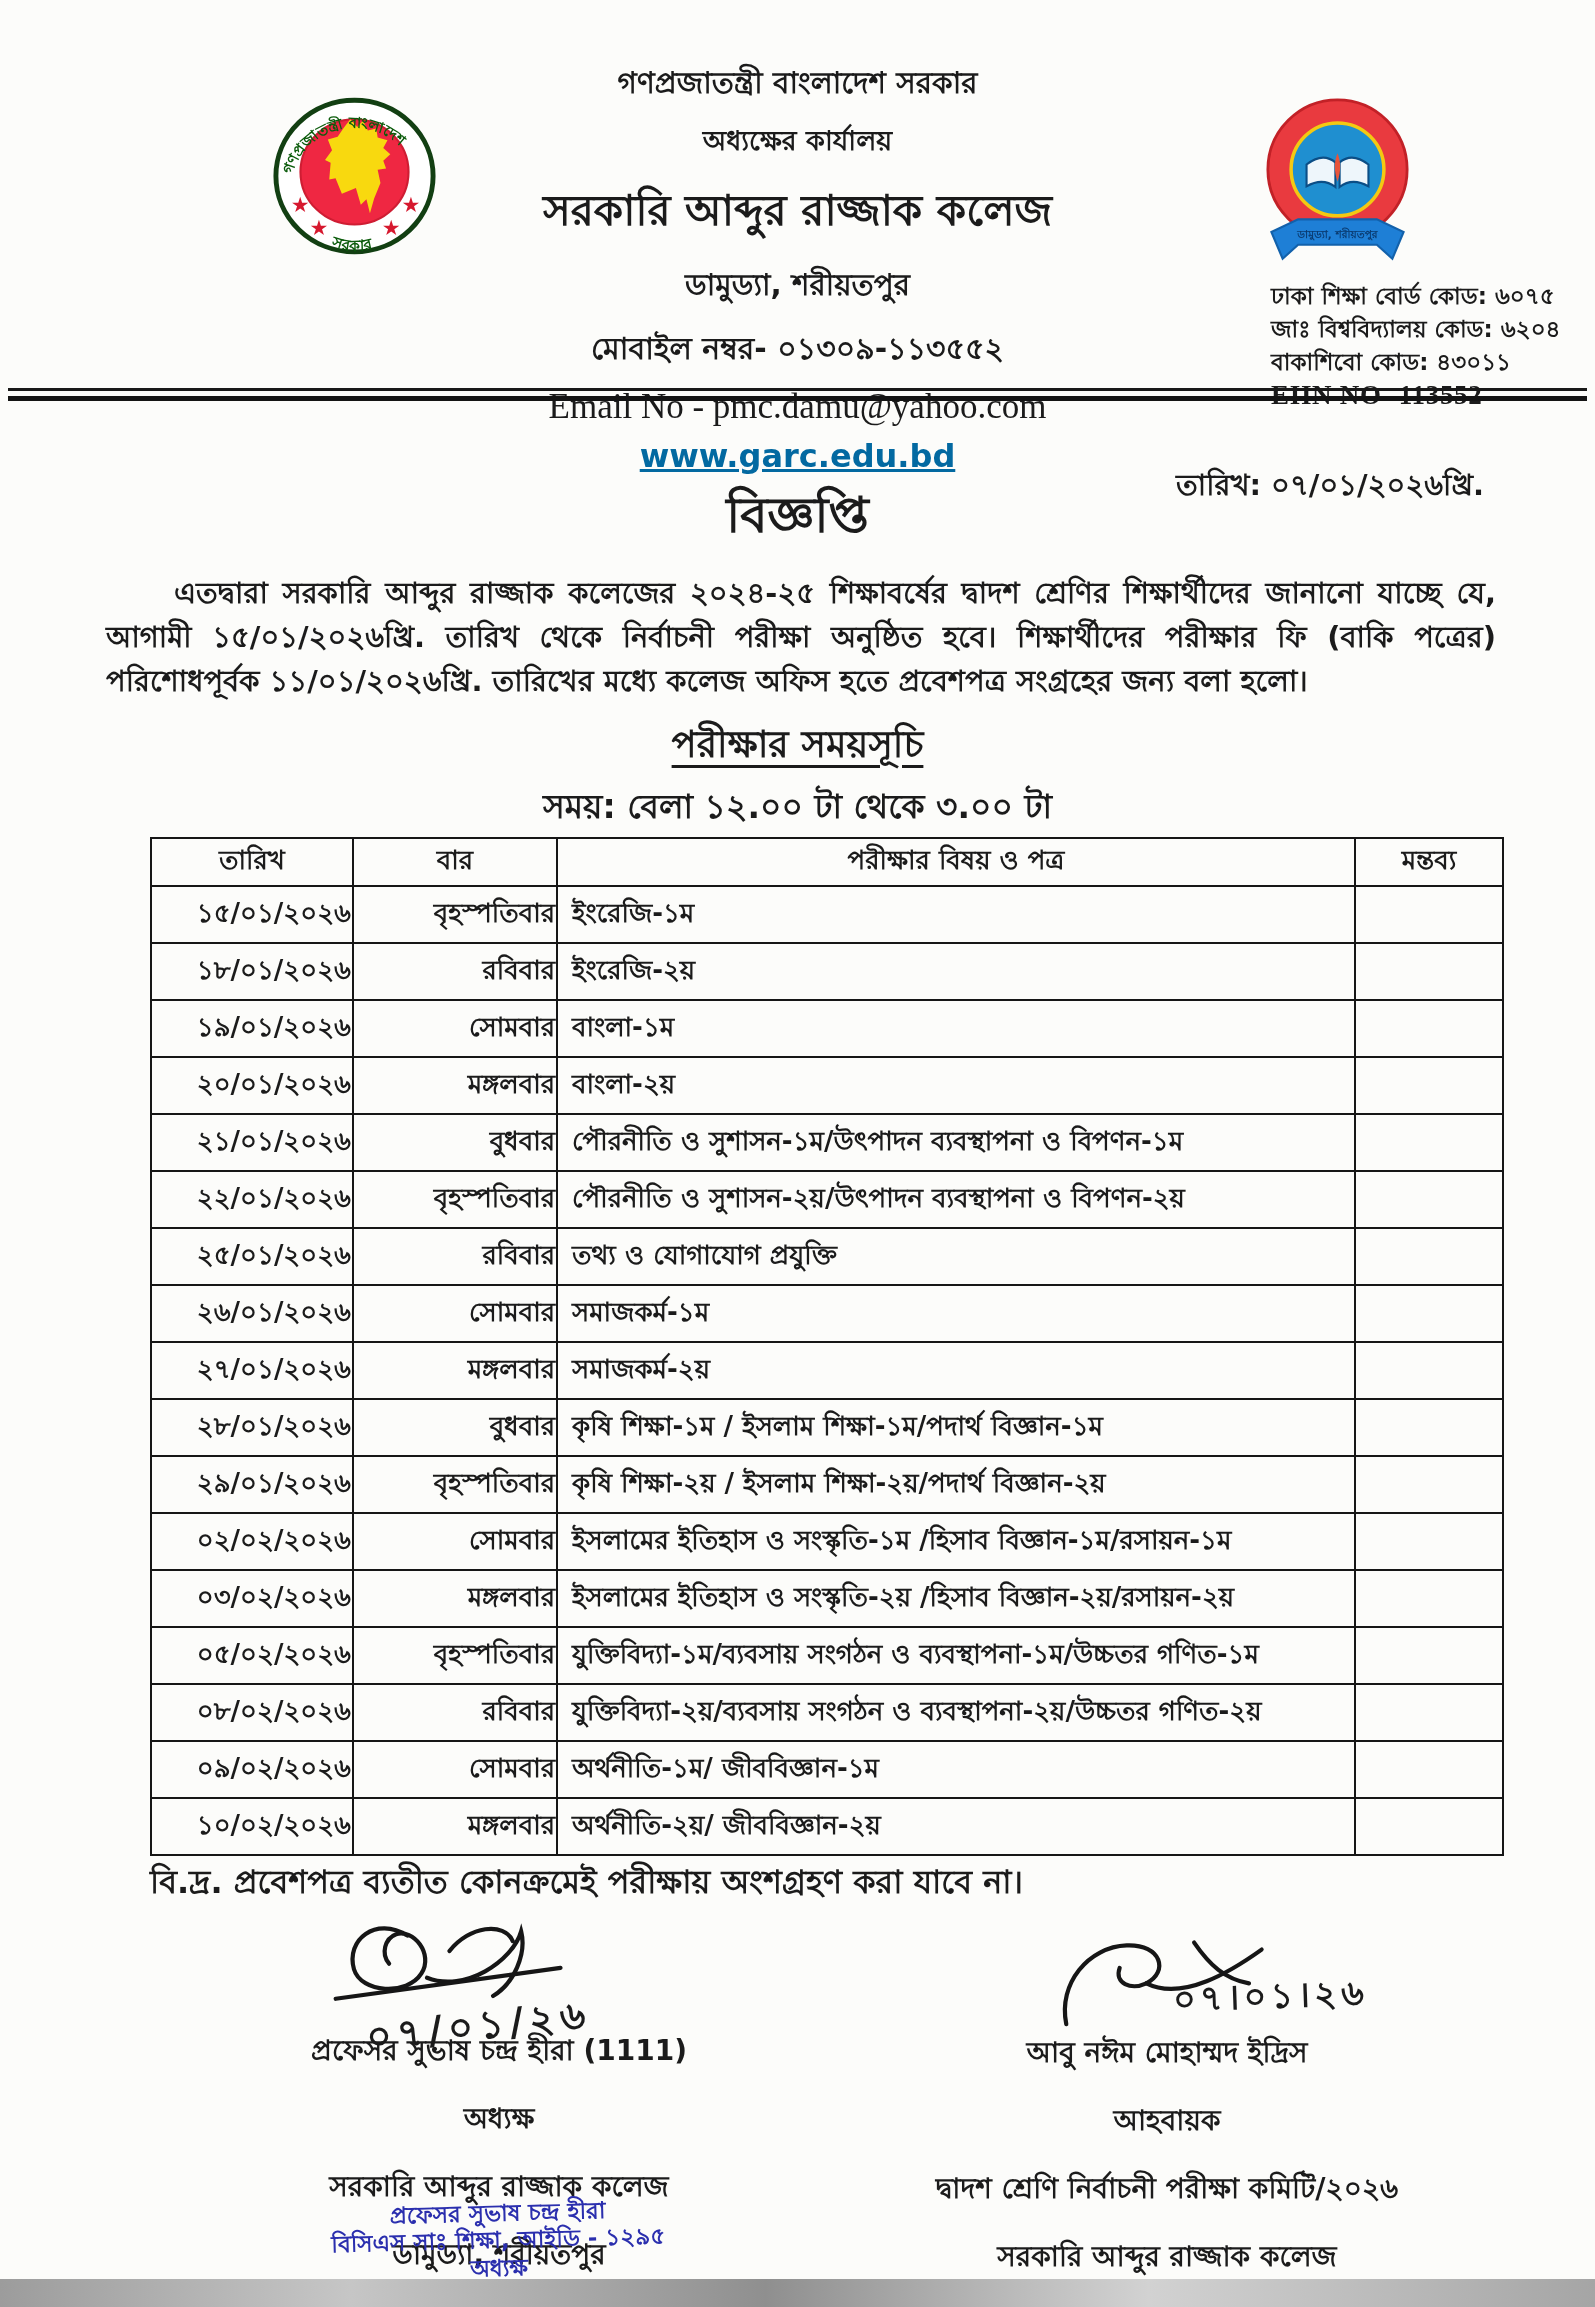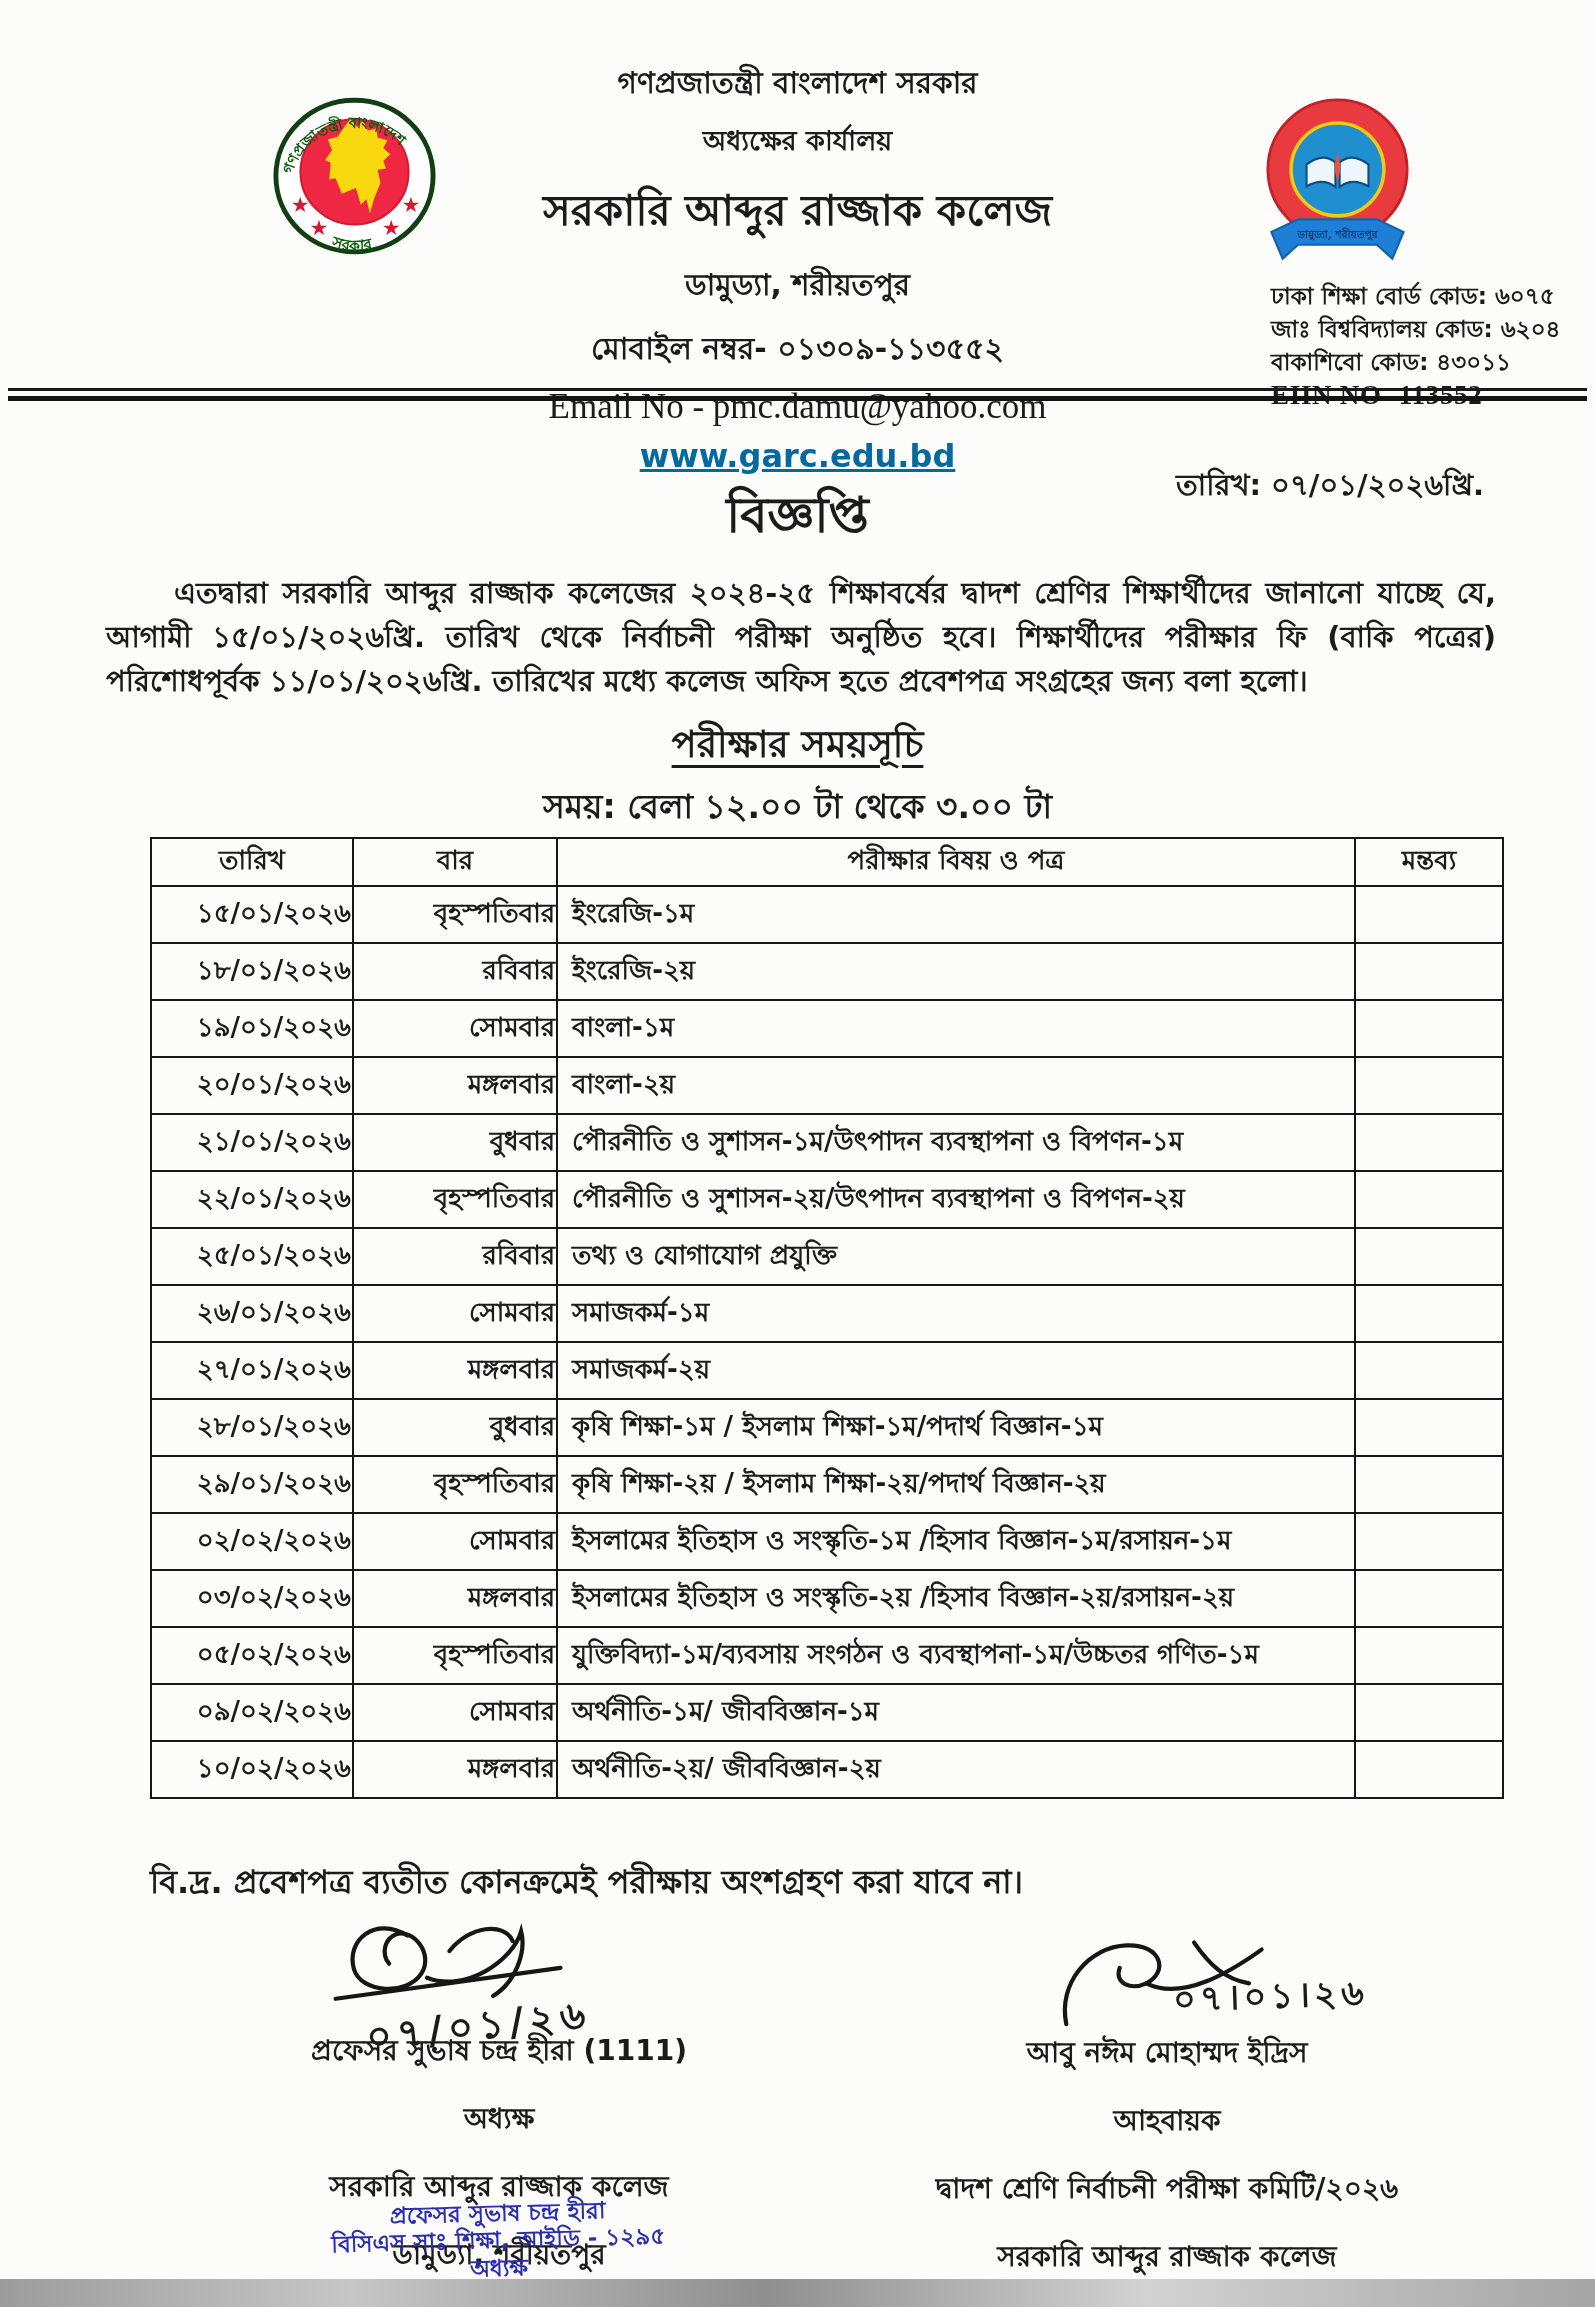--- a/index.html
+++ b/index.html
@@ -223,20 +223,26 @@
           <td class="subject-cell">ইসলামের ইতিহাস ও সংস্কৃতি-২য় /হিসাব বিজ্ঞান-২য়/রসায়ন-২য়</td>
           <td class="remark-cell"></td>
         </tr>
         <tr>
           <td class="date-cell">০৫/০২/২০২৬</td>
           <td class="day-cell">বৃহস্পতিবার</td>
           <td class="subject-cell">যুক্তিবিদ্যা-১ম/ব্যবসায় সংগঠন ও ব্যবস্থাপনা-১ম/উচ্চতর গণিত-১ম</td>
           <td class="remark-cell"></td>
         </tr>
         <tr>
+          <td class="date-cell">০৮/০২/২০২৬</td>
+          <td class="day-cell">রবিবার</td>
+          <td class="subject-cell">যুক্তিবিদ্যা-২য়/ব্যবসায় সংগঠন ও ব্যবস্থাপনা-২য়/উচ্চতর গণিত-২য়</td>
+          <td class="remark-cell"></td>
+        </tr>
+        <tr>
           <td class="date-cell">০৯/০২/২০২৬</td>
           <td class="day-cell">সোমবার</td>
           <td class="subject-cell">অর্থনীতি-১ম/ জীববিজ্ঞান-১ম</td>
           <td class="remark-cell"></td>
         </tr>
         <tr>
           <td class="date-cell">১০/০২/২০২৬</td>
           <td class="day-cell">মঙ্গলবার</td>
           <td class="subject-cell">অর্থনীতি-২য়/ জীববিজ্ঞান-২য়</td>
           <td class="remark-cell"></td>

